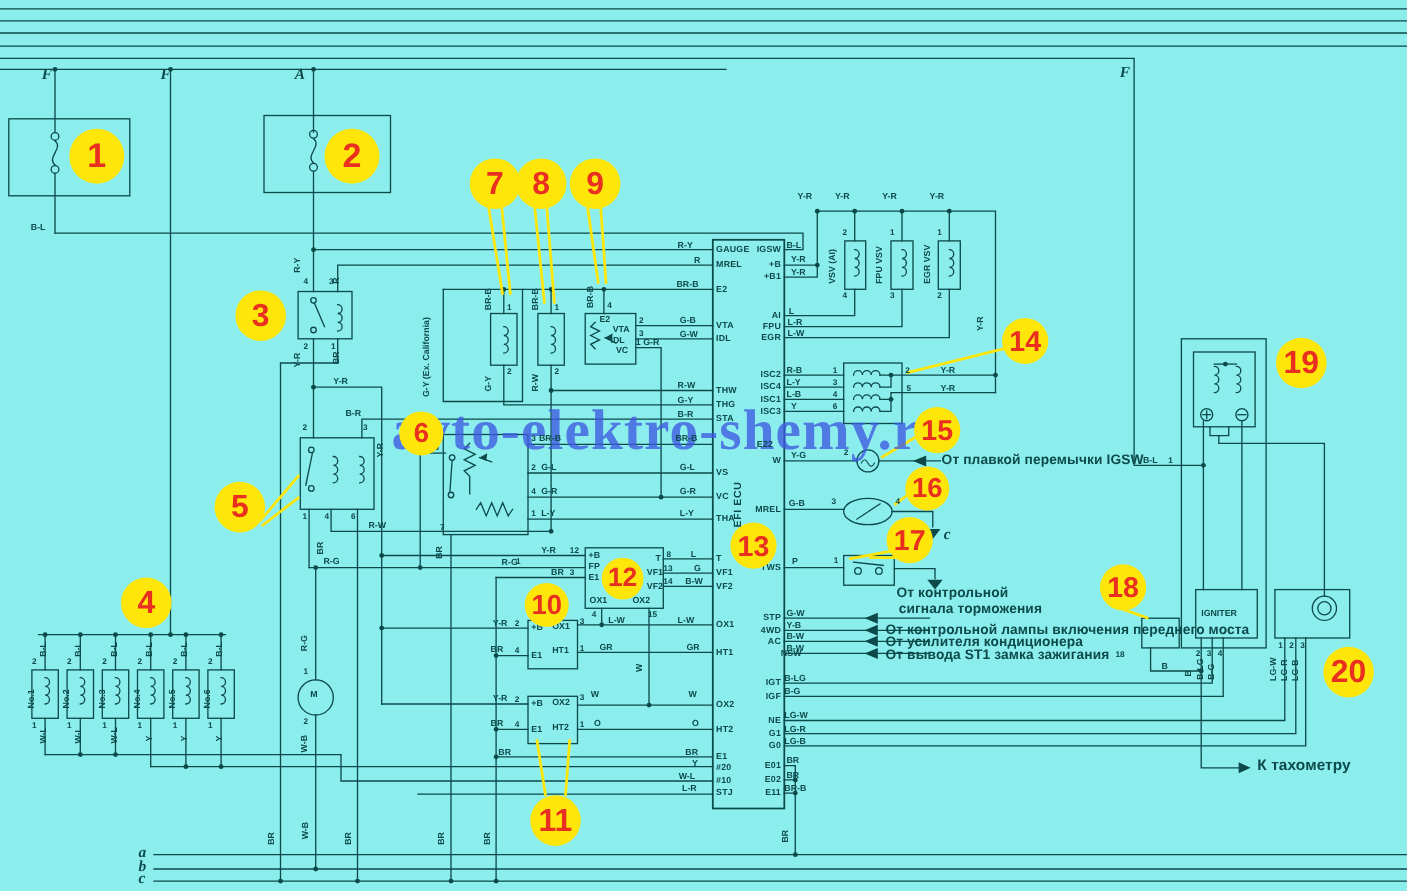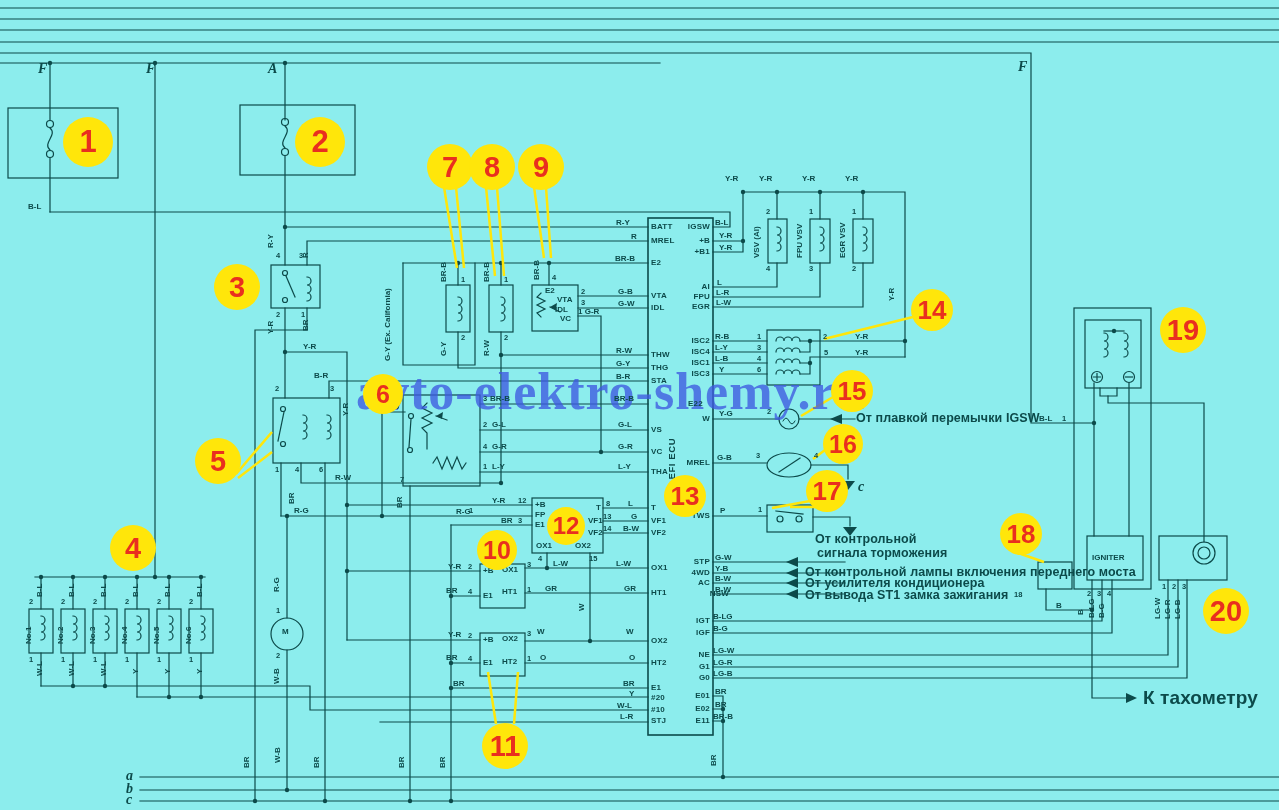--- a/index.html
+++ b/index.html
@@ -6,21 +6,21 @@
   #stage{position:relative;width:1279px;height:810px;background:#8ceded;overflow:hidden;
          font-family:"Liberation Sans",sans-serif}
   #wires{position:absolute;left:0;top:0}
   .lbl{position:absolute;color:#0c4a4a;font-weight:bold;font-size:8px;line-height:1;white-space:pre}
   .wire{font-size:8px}
   .pin{font-size:7.5px}
   .epin{font-size:8px;letter-spacing:.2px}
   .comp{font-size:8px}
   .ecubig{font-size:9.5px;letter-spacing:.6px}
   .note{font-size:12.5px;letter-spacing:.1px}
-  .notebig{font-size:19px}
+  .notebig{font-size:14px}
   .serif{font-family:"Liberation Serif",serif;font-style:italic;font-size:14px}
   .rot{transform-origin:0 100%;transform:rotate(-90deg)}
   .watermark{position:absolute;left:356px;top:366px;font-family:"Liberation Serif",serif;
              font-size:52px;font-weight:bold;color:rgba(61,90,224,0.78);letter-spacing:1px;
              line-height:1;white-space:nowrap}
   .badge{position:absolute;background:#ffe60a;border-radius:50%;display:flex;align-items:center;
          justify-content:center;color:#e92f1f;font-weight:bold}
 </style>
 </head>
 <body>
@@ -514,21 +514,21 @@
     <span class="lbl serif" style="left: 126px; top: 782px;">b</span>
     <span class="lbl serif" style="left: 126px; top: 793px;">c</span>
     <span class="lbl serif" style="left: 858px; top: 480px;">c</span>
     <span class="lbl note" style="left: 856px; top: 412px;">От плавкой перемычки IGSW</span>
     <span class="lbl note" style="left: 815px; top: 533px;">От контрольной</span>
     <span class="lbl note" style="left: 817px; top: 547px;">сигнала торможения</span>
     <span class="lbl note" style="left: 805px; top: 566px;">От контрольной лампы включения переднего моста</span>
     <span class="lbl note" style="left: 805px; top: 577px;">От усилителя кондиционера</span>
     <span class="lbl note" style="left: 805px; top: 589px;">От вывода ST1 замка зажигания</span>
     <span class="lbl note notebig" style="left: 1143px; top: 688px;">К тахометру</span>
-    <span class="lbl epin" style="left: 651px; top: 223px;">BATT</span>
+    <span class="lbl epin" style="left: 651px; top: 223px;">GAUGE</span>
     <span class="lbl epin" style="left: 651px; top: 237px;">MREL</span>
     <span class="lbl epin" style="left: 651px; top: 259px;">E2</span>
     <span class="lbl epin" style="left: 651px; top: 292px;">VTA</span>
     <span class="lbl epin" style="left: 651px; top: 304px;">IDL</span>
     <span class="lbl epin" style="left: 651px; top: 351px;">THW</span>
     <span class="lbl epin" style="left: 651px; top: 364px;">THG</span>
     <span class="lbl epin" style="left: 651px; top: 377px;">STA</span>
     <span class="lbl epin" style="left: 688px; top: 400px;">E22</span>
     <span class="lbl epin" style="left: 651px; top: 426px;">VS</span>
     <span class="lbl epin" style="left: 651px; top: 448px;">VC</span>

